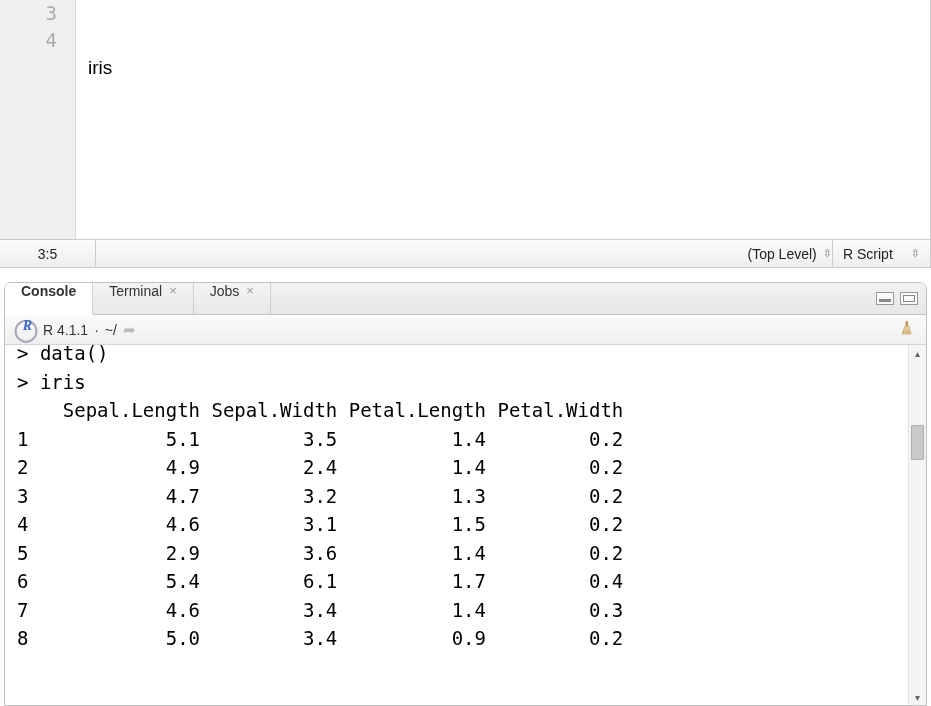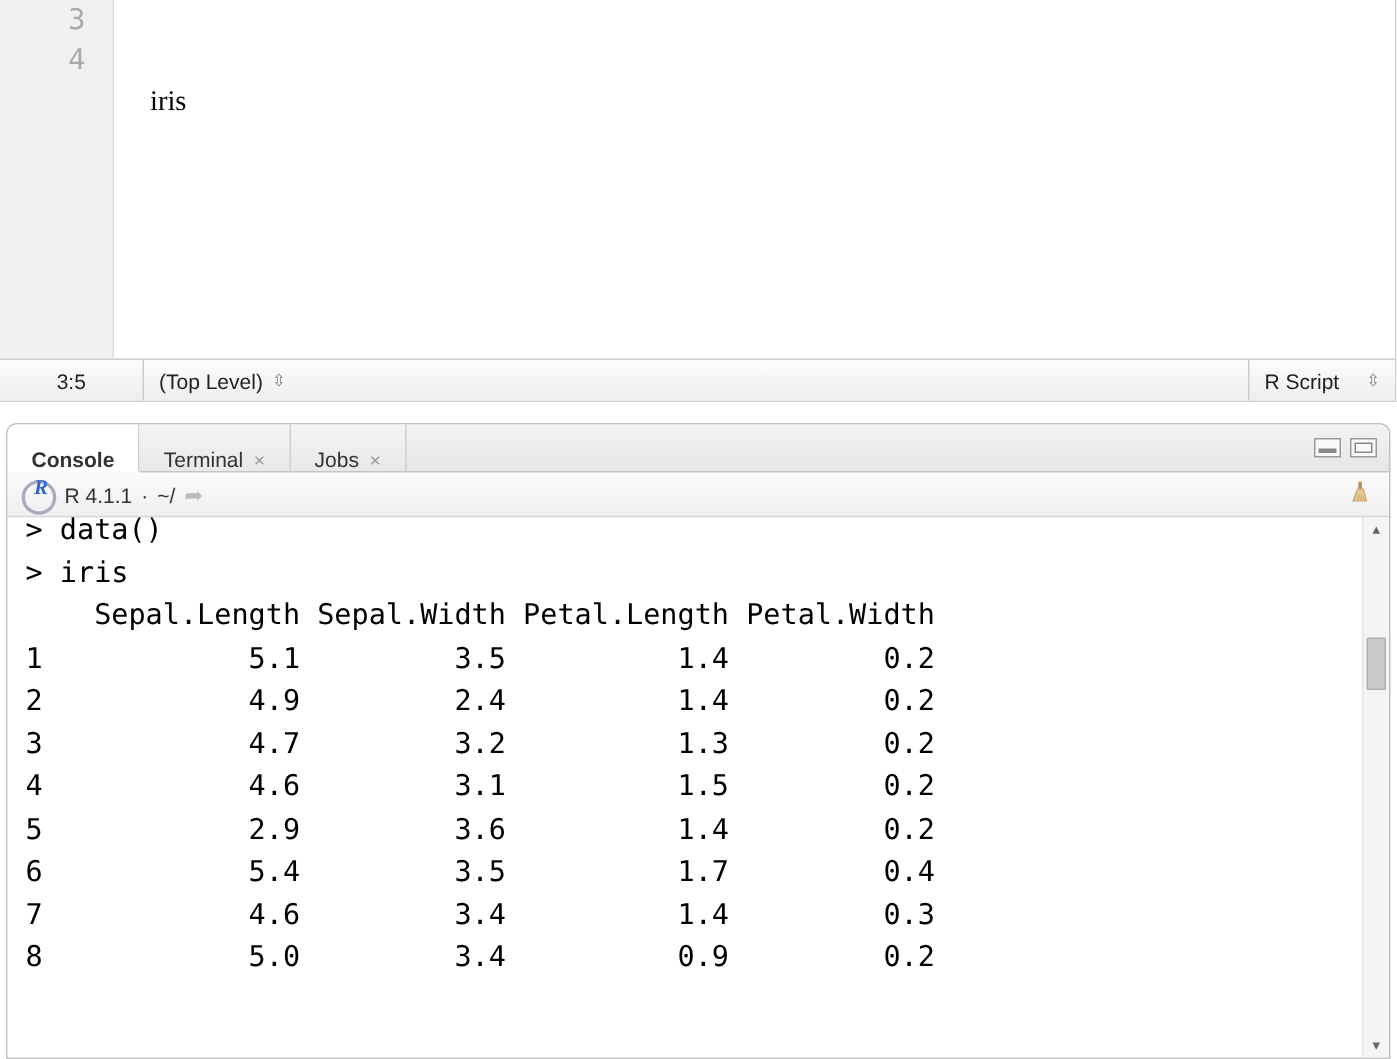--- a/index.html
+++ b/index.html
@@ -35,24 +35,24 @@
       font-family: 'Lucida Console', Monaco, Menlo, monospace;
       font-size: 19px;
       text-align: right;
       padding-right: 18px;
       padding-top: 0;
       line-height: 27px;
       border-right: 1px solid #ddd;
     }
     .code-area {
       flex: 1;
-      font-family: Liberation Serif, serif;
+      font-family: Liberation Sans, sans-serif;
       font-size: 19px;
       line-height: 27px;
-      padding-left: 24px;
+      padding-left: 12px;
       white-space: pre;
     }
     .status-bar {
       height: 28px;
       background: linear-gradient(#fcfcfc, #eee);
       border-top: 1px solid #ccc;
       display: flex;
       align-items: center;
       font-size: 14px;
       color: #222;
@@ -65,20 +65,21 @@
       display: flex;
       align-items: center;
       justify-content: center;
     }
     .status-scope {
       flex: 1;
       padding-left: 10px;
       display: flex;
       align-items: center;
       gap: 4px;
+      justify-content: flex-end;
     }
     .status-type {
       padding: 0 10px;
       border-left: 1px solid #ccc;
       height: 100%;
       display: flex;
       align-items: center;
       gap: 16px;
     }
     .spinner {
@@ -105,21 +106,21 @@
       height: 32px;
       background: linear-gradient(#f2f2f2, #e6e6e6);
       display: flex;
       align-items: stretch;
       border-bottom: 1px solid #c5c5c5;
       position: relative;
     }
     .tab {
       padding: 0 16px;
       display: flex;
-      align-items: flex-end;
+      align-items: flex-start;
       gap: 7px;
       font-size: 14px;
       color: #333;
       border-right: 1px solid #cfcfcf;
       background: linear-gradient(#f4f4f4, #e8e8e8);
       cursor: pointer;
     }
     .tab.active {
       background: #fff;
       font-weight: bold;
@@ -300,21 +301,21 @@
 
   <div class="console-body">
     <div class="console-text"><span class="prompt">&gt; data()</span>
 <span class="prompt">&gt; iris</span>
 <span>    Sepal.Length Sepal.Width Petal.Length Petal.Width</span>
 <span>1            5.1         3.5          1.4         0.2</span>
 <span>2            4.9         2.4          1.4         0.2</span>
 <span>3            4.7         3.2          1.3         0.2</span>
 <span>4            4.6         3.1          1.5         0.2</span>
 <span>5            2.9         3.6          1.4         0.2</span>
-<span>6            5.4         3.5          1.7         0.4</span>
+<span>6            5.4         6.1          1.7         0.4</span>
 <span>7            4.6         3.4          1.4         0.3</span>
 <span>8            5.0         3.4          0.9         0.2</span></div>
     <div class="scroll-track">
       <div class="scroll-arrow up">▴</div>
       <div class="scroll-thumb"></div>
       <div class="scroll-arrow down">▾</div>
     </div>
   </div>
 </div>
 

